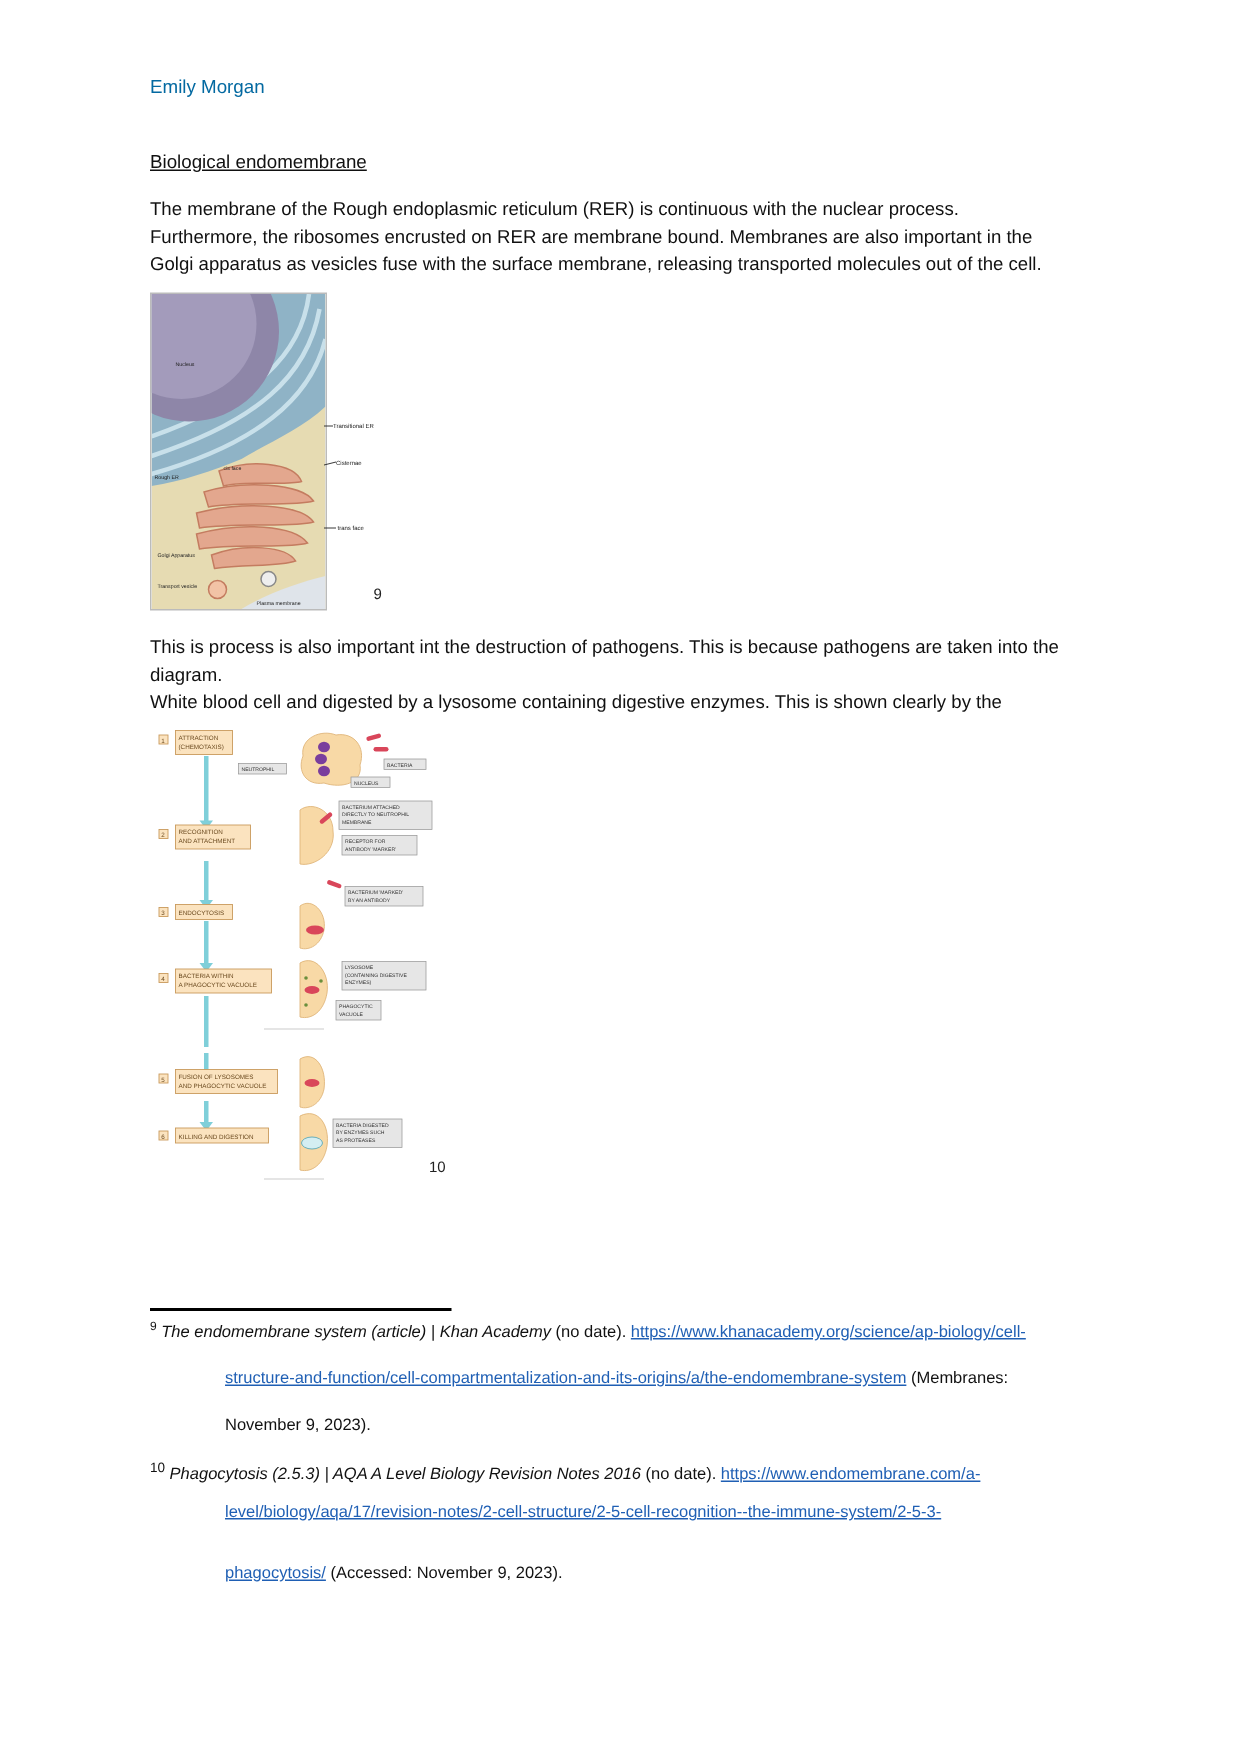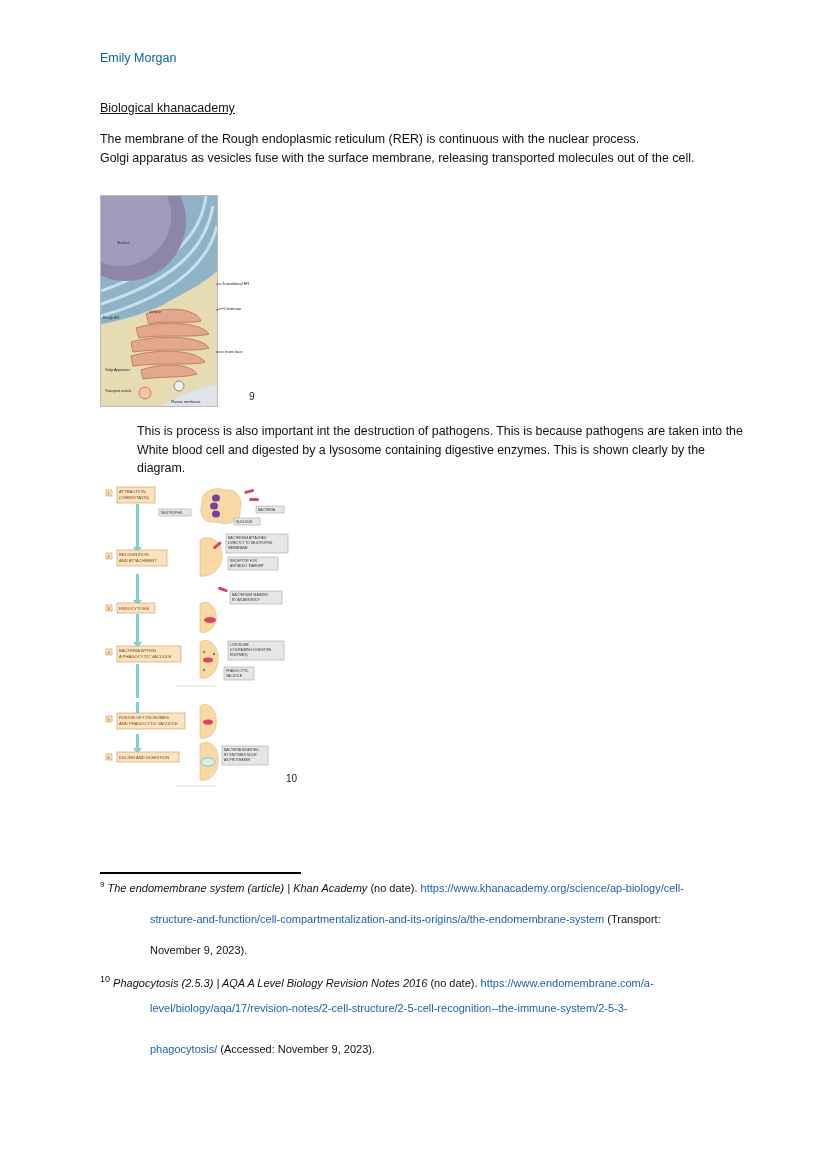--- a/index.html
+++ b/index.html
@@ -2,39 +2,40 @@
 <html><head>
 <meta charset="utf-8">
 <style>
   html, body { margin:0; padding:0; background:#ffffff; }
   body { width:828px; height:1171px; position:relative; overflow:hidden;
          font-family:"Liberation Sans", sans-serif; color:#111; }
   .header-name { position:absolute; left:100px; top:51px; font-size:12.5px; color:#0369a1; }
   .section-heading { position:absolute; left:100px; top:101px; font-size:12.5px; text-decoration:underline; color:#111; }
   .para { position:absolute; left:100px; width:640px; font-size:12.4px; line-height:18.5px; color:#111; }
   .para1 { top:130px; }
-  .para2 { top:422px;margin-left:37px; }
+  .para2 { top:422px; }
   .fig1 { position:absolute; left:100px; top:195px; width:116px; height:210px; overflow:hidden; border:1px solid #bbb; }
   .fignum { position:absolute; font-size:10px; color:#222; }
   .fig2 { position:absolute; left:104px; top:482px; width:190px; height:306px; }
   .sep { position:absolute; left:100px; top:872px; width:201px; height:1.5px; background:#000; }
   .fn { position:absolute; font-size:11px; line-height:16px; color:#111; }
   .fn i { font-style:italic; }
-  .fn a { color:#1f5fb4; }
+  .fn a { color:#1f5fb4; text-decoration:underline; }
   .fn sup { font-size:8px; vertical-align:super; line-height:0; }
 </style>
 </head>
 <body>
 
 <div class="header-name">Emily Morgan</div>
 
-<div class="section-heading">Biological khanacademy</div>
+<div class="section-heading">Biological endomembrane</div>
 
 <div class="para para1">
   <div>The membrane of the Rough endoplasmic reticulum (RER) is continuous with the nuclear process.</div>
+  <div>Furthermore, the ribosomes encrusted on RER are membrane bound. Membranes are also important in the</div>
   <div>Golgi apparatus as vesicles fuse with the surface membrane, releasing transported molecules out of the cell.</div>
 </div>
 
 <div class="fig1">
   <svg width="116" height="210" viewBox="0 0 116 210" xmlns="http://www.w3.org/2000/svg">
     <rect x="0" y="0" width="116" height="210" fill="#e6dbb2"></rect>
     <path d="M116,0 L116,75 C100,90 80,98 60,110 C40,118 20,125 0,128 L0,0 Z" fill="#8fb3c6"></path>
     <g fill="none" stroke="#c8e0ea" stroke-width="3">
       <path d="M105,0 C100,40 70,70 0,95"></path>
       <path d="M112,10 C104,55 70,85 0,108"></path>
@@ -69,22 +70,22 @@
     <line x1="0" y1="40" x2="8" y2="38" stroke="#222" stroke-width="0.6"></line>
     <text x="8" y="40">Cisternae</text>
     <line x1="0" y1="82" x2="8" y2="82" stroke="#222" stroke-width="0.6"></line>
     <text x="9" y="83">trans face</text>
   </g>
 </svg>
 <div class="fignum" style="left:249px;top:391px;">9</div>
 
 <div class="para para2">
   <div>This is process is also important int the destruction of pathogens. This is because pathogens are taken into the</div>
+  <div>diagram.</div>
   <div>White blood cell and digested by a lysosome containing digestive enzymes. This is shown clearly by the</div>
-  <div>diagram.</div>
 </div>
 
 <div class="fig2">
   <svg width="190" height="306" viewBox="0 0 190 306" xmlns="http://www.w3.org/2000/svg" font-family="Liberation Sans, sans-serif">
     <g fill="#7fcfd9">
       <rect x="32" y="22" width="3" height="45"></rect>
         <polygon points="29,65 38,65 33.5,71"></polygon>
       <rect x="32" y="92" width="3" height="28"></rect>
         <polygon points="29,118 38,118 33.5,124"></polygon>
       <rect x="32" y="132" width="3" height="30"></rect>
@@ -201,21 +202,21 @@
 </div>
 <div class="fignum" style="left:286px;top:773px;">10</div>
 
 <div class="sep"></div>
 
 <div class="fn" style="left:100px;top:880px;width:640px;">
   <sup>9</sup>
   <i>The endomembrane system (article) | Khan Academy</i><span> (no date). </span><a>https://www.khanacademy.org/science/ap-biology/cell-</a>
 </div>
 <div class="fn" style="left:150px;top:911px;">
-  <a>structure-and-function/cell-compartmentalization-and-its-origins/a/the-endomembrane-system</a><span> (Transport:</span>
+  <a>structure-and-function/cell-compartmentalization-and-its-origins/a/the-endomembrane-system</a><span> (Membranes:</span>
 </div>
 <div class="fn" style="left:150px;top:942px;">November 9, 2023).</div>
 
 <div class="fn" style="left:100px;top:975px;width:640px;">
   <sup style="font-size:9px">10</sup>
   <i>Phagocytosis (2.5.3) | AQA A Level Biology Revision Notes 2016</i><span> (no date). </span><a>https://www.endomembrane.com/a-</a>
 </div>
 <div class="fn" style="left:150px;top:1000px;">
   <a>level/biology/aqa/17/revision-notes/2-cell-structure/2-5-cell-recognition--the-immune-system/2-5-3-</a>
 </div>

